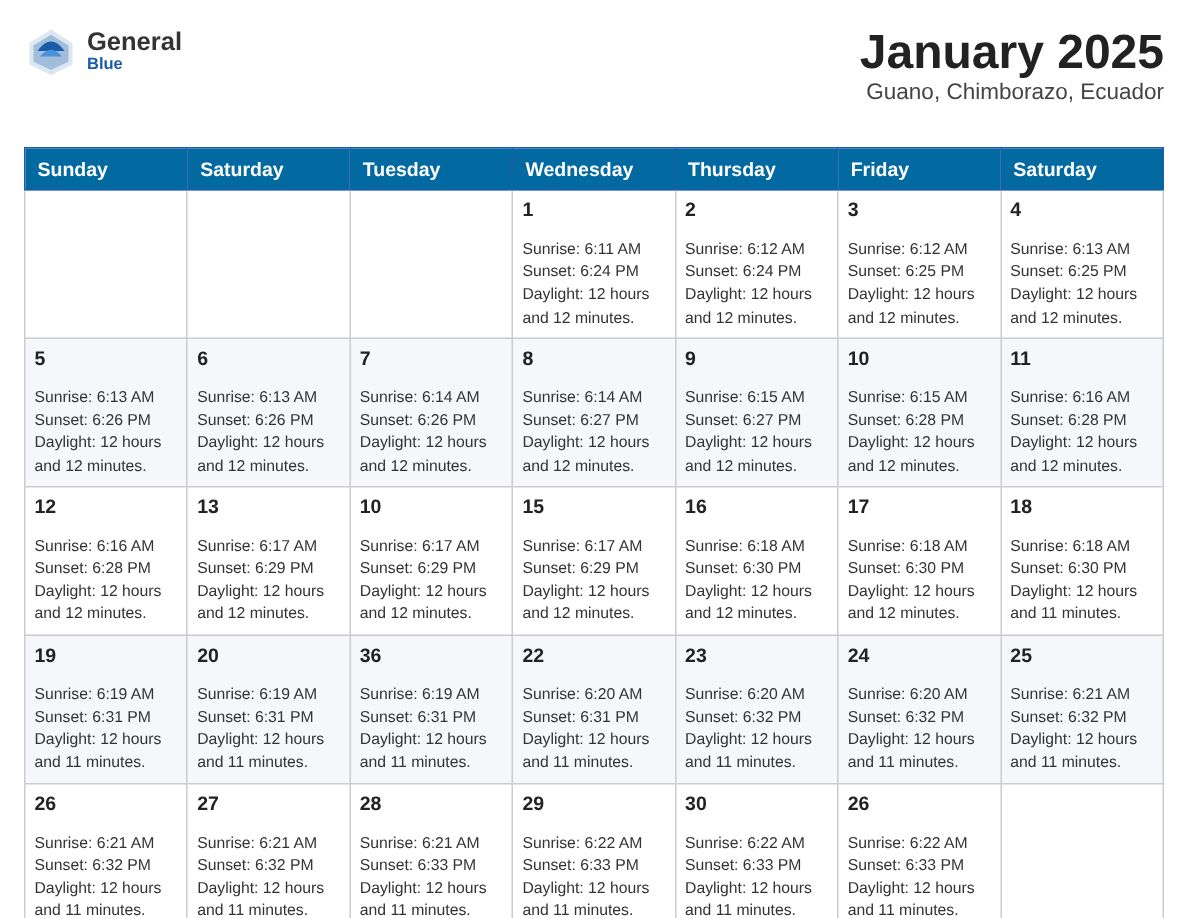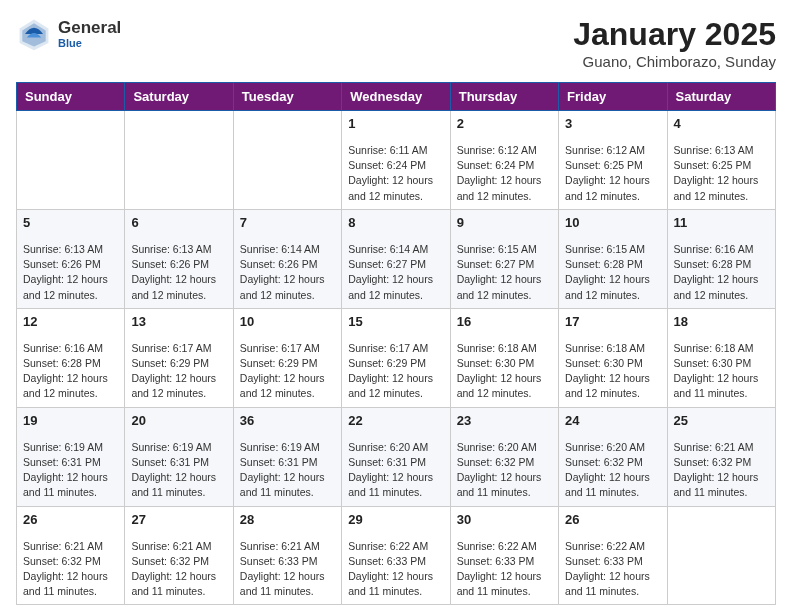--- a/index.html
+++ b/index.html
@@ -7,21 +7,21 @@
       font-family: Arial, sans-serif;
       background: #fff;
       width: 792px;
       min-height: 612px;
       padding: 16px;
     }
     .header {
       display: flex;
       justify-content: space-between;
       align-items: flex-start;
-      margin-bottom: 12px;
+      margin-bottom: 28px;
     }
     .logo {
       display: flex;
       align-items: center;
       gap: 6px;
     }
     .logo-text {
       display: flex;
       flex-direction: column;
       line-height: 1.1;
@@ -41,21 +41,21 @@
     .location-title {
       font-size: 15px;
       color: #444;
     }
     .calendar {
       width: 100%;
       border-collapse: collapse;
       border: 1px solid #ccc;
     }
     .calendar th {
-      background-color: #701a75;
+      background-color: #0369a1;
       color: #fff;
       font-size: 13px;
       font-weight: bold;
       text-align: left;
       padding: 6px 8px;
       border: 1px solid #1a5ca8;
     }
     .calendar td {
       vertical-align: top;
       border: 1px solid #ccc;
@@ -94,21 +94,21 @@
       <path d="M10,20 Q20,6 30,20" fill="#1a5ca8"></path>
       <path d="M12,24 Q20,14 28,24" fill="#4a90d9"></path>
     </svg>
     <div class="logo-text">
       <span style="font-size:17px;font-weight:bold;color:#333;">General</span>
       <span style="font-size:11px;font-weight:bold;color:#1a5ca8;">Blue</span>
     </div>
   </div>
   <div class="title-section">
     <div class="month-title">January 2025</div>
-    <div class="location-title">Guano, Chimborazo, Sunday</div>
+    <div class="location-title">Guano, Chimborazo, Ecuador</div>
   </div>
 </div>
 
 <table class="calendar">
   <thead>
     <tr>
     <th>Sunday</th>
         <th>Saturday</th>
         <th>Tuesday</th>
         <th>Wednesday</th>

